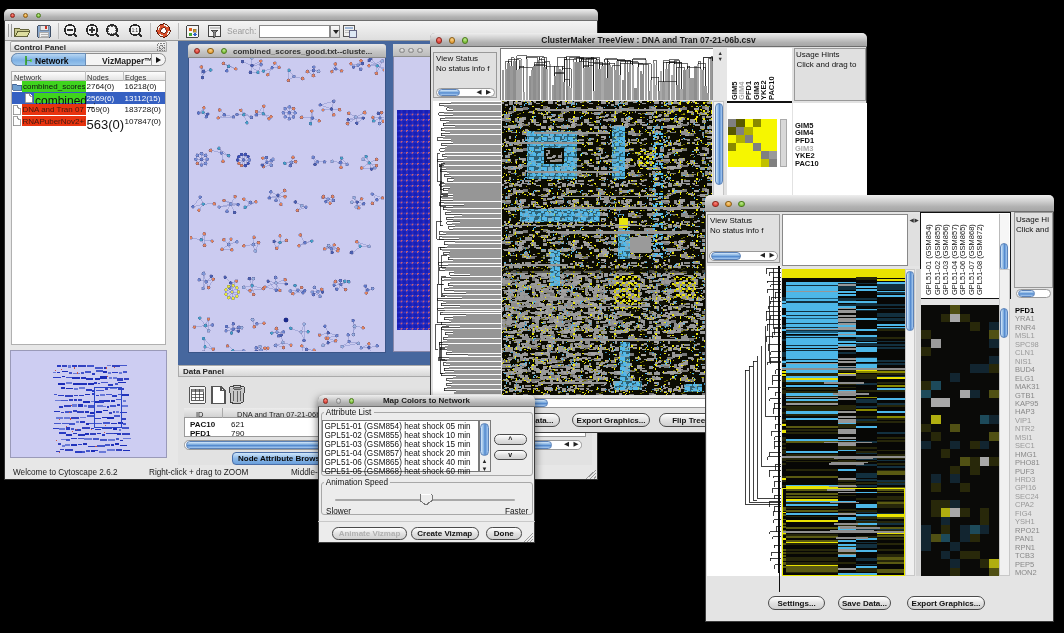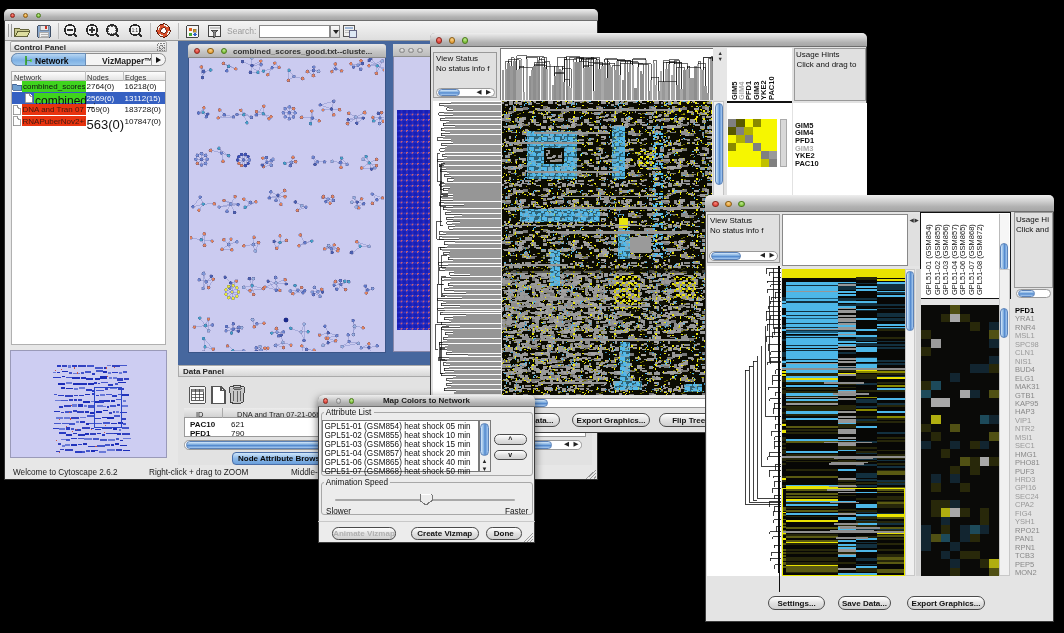--- a/index.html
+++ b/index.html
@@ -1233,20 +1233,21 @@
     <div style="left:232px;top:452px;width:100px;height:12.5px;background:linear-gradient(#cfe6fa,#8cb8e8 50%,#6aa0dc);border:1.2px solid #4a6ea8;border-radius:4px"></div>
     <div style="position:absolute;left:238px;top:454px;font-size:8px;color:#0a0a0a;font-weight:bold;width:92px;overflow:hidden;white-space:nowrap">Node Attribute Brows</div>
     <svg style="position:absolute;left:586px;top:470px" width="11" height="9" viewBox="0 0 11 9" shape-rendering="crispEdges">
       <path d="M10 0 L0 9 M10 3 L4 9 M10 6 L8 9" stroke="#999" stroke-width="1"></path>
     </svg>
     <div style="left:430px;top:33px;width:437px;height:400px;background:#e2e2e2;border:1px solid #3c3c3c;border-radius:5px 5px 0 0"></div>
     <div style="left:430px;top:33px;width:437px;height:14px;background:linear-gradient(#eee, #cfcfcf 40%, #b2b2b2 72%, #a6a6a6);border-bottom:1px solid #6e6e6e;border-radius:5px 5px 0 0"></div>
     <div style="position:absolute;left:435.9px;top:37.4px;width:6.2px;height:6.2px;border-radius:50%;background:radial-gradient(circle at 50% 28%, #f07a70 0 22%, #e2463c 60%);border:0.7px solid #8a2a20"></div>
     <div style="position:absolute;left:448.9px;top:37.4px;width:6.2px;height:6.2px;border-radius:50%;background:radial-gradient(circle at 50% 28%, #f4c878 0 22%, #e8a33d 60%);border:0.7px solid #8a5f18"></div>
     <div style="position:absolute;left:461.9px;top:37.4px;width:6.2px;height:6.2px;border-radius:50%;background:radial-gradient(circle at 50% 28%, #b0e080 0 22%, #82c33e 60%);border:0.7px solid #4a7a1a"></div>
+    <div style="position:absolute;left:430px;top:34.55px;width:437px;text-align:center;font-size:8.5px;font-weight:bold;color:#1a1a1a;white-space:nowrap;overflow:hidden">ClusterMaker TreeView : DNA and Tran 07-21-06b.csv</div>
     <div style="left:433px;top:52px;width:64px;height:46px;background:#e0e0e0;border:1px solid #999"></div>
     <div style="position:absolute;left:436px;top:54px;font-size:8px;color:#111;white-space:nowrap">View Status</div>
     <div style="position:absolute;left:436px;top:63.5px;font-size:8px;color:#111;width:58px;overflow:hidden;white-space:nowrap">No status info f</div>
     <div style="left:435.5px;top:87.5px;width:59px;height:9.5px;background:#fff;border:1px solid #999;border-radius:4.75px"></div>
     <div style="left:437.5px;top:88.5px;width:22px;height:7.5px;background:linear-gradient(#d5e8fa,#7aaade 45%,#4f86cc 55%,#a9ccf2);border:0.8px solid #5b82b8;border-radius:3.75px"></div>
     <div style="position:absolute;left:476.5px;top:87.65px;font-size:6.5px;color:#222;white-space:nowrap">◀</div>
     <div style="position:absolute;left:486px;top:87.65px;font-size:6.5px;color:#222;white-space:nowrap">▶</div>
     <div style="left:500px;top:48px;width:213px;height:52px;background:#fff;border:1px solid #777"></div>
     <svg style="position:absolute;left:500.5px;top:48.5px" width="212" height="51" viewBox="0 0 212 51" shape-rendering="crispEdges">
       <rect width="212" height="51" fill="#fff"></rect>
@@ -2867,35 +2868,35 @@
     <div style="position:absolute;left:348.7px;top:398.45px;width:5.6px;height:5.6px;border-radius:50%;background:radial-gradient(circle at 50% 28%, #b0e080 0 22%, #82c33e 60%);border:0.7px solid #4a7a1a"></div>
     <div style="position:absolute;left:318px;top:395.55px;width:217px;text-align:center;font-size:8px;font-weight:bold;color:#1a1a1a;white-space:nowrap;overflow:hidden">Map Colors to Network</div>
     <div style="left:320.5px;top:412px;width:212px;height:63.5px;border:1px solid #a8a8a8;border-radius:3px"></div>
     <div style="position:absolute;left:323.5px;top:408px;font-size:8.2px;color:#111;background:#ececec;white-space:nowrap">&nbsp;Attribute List&nbsp;</div>
     <div style="left:321.5px;top:419.5px;width:157px;height:52.5px;background:#fff;border:1px solid #7a7a7a"></div>
     <div style="position:absolute;left:324.5px;top:421.5px;font-size:8.2px;color:#111;width:152px;overflow:hidden;white-space:nowrap">GPL51-01 (GSM854) heat shock 05 min</div>
     <div style="position:absolute;left:324.5px;top:430.6px;font-size:8.2px;color:#111;width:152px;overflow:hidden;white-space:nowrap">GPL51-02 (GSM855) heat shock 10 min</div>
     <div style="position:absolute;left:324.5px;top:439.7px;font-size:8.2px;color:#111;width:152px;overflow:hidden;white-space:nowrap">GPL51-03 (GSM856) heat shock 15 min</div>
     <div style="position:absolute;left:324.5px;top:448.8px;font-size:8.2px;color:#111;width:152px;overflow:hidden;white-space:nowrap">GPL51-04 (GSM857) heat shock 20 min</div>
     <div style="position:absolute;left:324.5px;top:457.9px;font-size:8.2px;color:#111;width:152px;overflow:hidden;white-space:nowrap">GPL51-06 (GSM865) heat shock 40 min</div>
-    <div style="position:absolute;left:324.5px;top:467px;font-size:8.2px;color:#111;width:152px;overflow:hidden;white-space:nowrap">GPL51-07 (GSM868) heat shock 50 min</div>
+    <div style="position:absolute;left:324.5px;top:467px;font-size:8.2px;color:#111;width:152px;overflow:hidden;white-space:nowrap">GPL51-05 (GSM868) heat shock 60 min</div>
     <div style="left:478.5px;top:419.5px;width:12px;height:52.5px;background:#f0f0f0;border:1px solid #7a7a7a"></div>
     <div style="left:480px;top:423px;width:9px;height:33px;background:linear-gradient(90deg,#d5e8fa,#7aaade 45%,#4f86cc 55%,#a9ccf2);border:0.8px solid #5b82b8;border-radius:4.5px"></div>
     <div style="position:absolute;left:481.5px;top:458px;font-size:6px;color:#222;white-space:nowrap">▲</div>
     <div style="position:absolute;left:481.5px;top:465.5px;font-size:6px;color:#222;white-space:nowrap">▼</div>
     <div style="position:absolute;left:493.5px;top:434px;width:33.5px;height:10.5px;border:1.2px solid #4a4a4a;border-radius:5.25px;background:linear-gradient(#fff,#e2e2e2 50%,#d0d0d0);display:flex;align-items:center;justify-content:center;font-size:7px;font-weight:bold;color:#111;white-space:nowrap">^</div>
     <div style="position:absolute;left:493.5px;top:449.5px;width:33.5px;height:10.5px;border:1.2px solid #4a4a4a;border-radius:5.25px;background:linear-gradient(#fff,#e2e2e2 50%,#d0d0d0);display:flex;align-items:center;justify-content:center;font-size:7px;font-weight:bold;color:#111;white-space:nowrap">v</div>
     <div style="left:320.5px;top:481.5px;width:212px;height:33.5px;border:1px solid #a8a8a8;border-radius:3px"></div>
     <div style="position:absolute;left:323.5px;top:477.5px;font-size:8.2px;color:#111;background:#ececec;white-space:nowrap">&nbsp;Animation Speed&nbsp;</div>
     <div style="left:335px;top:498.5px;width:180px;height:2.5px;background:#a8a8a8;border-radius:2px"></div>
     <svg style="position:absolute;left:419px;top:492.5px" width="14" height="13" viewBox="0 0 14 13" shape-rendering="crispEdges">
       <path d="M2 1 h10 q1 0 1 1 v5.5 L7 12 L1 7.5 V2 q0-1 1-1 z" fill="#ececec" stroke="#777" stroke-width="1"></path>
       <path d="M2.2 1.8 h9.6" stroke="#fff" stroke-width="1.2"></path>
     </svg>
     <div style="position:absolute;left:326px;top:506.5px;font-size:8.2px;color:#111;white-space:nowrap">Slower</div>
     <div style="position:absolute;left:505px;top:506.5px;font-size:8.2px;color:#111;white-space:nowrap">Faster</div>
     <div style="left:318px;top:520.5px;width:217px;height:1px;background:#c8c8c8"></div>
-    <div style="position:absolute;left:332px;top:527px;width:64px;height:12.5px;border:1.2px solid #4a4a4a;border-radius:6.25px;background:linear-gradient(#fff,#e2e2e2 50%,#d0d0d0);display:flex;align-items:center;justify-content:center;font-size:8px;font-weight:bold;color:#b0b0b0;white-space:nowrap">Animate Vizmap</div>
+    <div style="position:absolute;left:332px;top:527px;width:75px;height:12.5px;border:1.2px solid #4a4a4a;border-radius:6.25px;background:linear-gradient(#fff,#e2e2e2 50%,#d0d0d0);display:flex;align-items:center;justify-content:center;font-size:8px;font-weight:bold;color:#b0b0b0;white-space:nowrap">Animate Vizmap</div>
     <div style="position:absolute;left:411px;top:527px;width:67.5px;height:12.5px;border:1.2px solid #4a4a4a;border-radius:6.25px;background:linear-gradient(#fff,#e2e2e2 50%,#d0d0d0);display:flex;align-items:center;justify-content:center;font-size:8px;font-weight:bold;color:#111;white-space:nowrap">Create Vizmap</div>
     <div style="position:absolute;left:486px;top:527px;width:35.5px;height:12.5px;border:1.2px solid #4a4a4a;border-radius:6.25px;background:linear-gradient(#fff,#e2e2e2 50%,#d0d0d0);display:flex;align-items:center;justify-content:center;font-size:8px;font-weight:bold;color:#111;white-space:nowrap">Done</div>
     <svg style="position:absolute;left:524px;top:533px" width="10" height="9" viewBox="0 0 10 9" shape-rendering="crispEdges">
       <path d="M9 0 L0 9 M9 3 L3 9 M9 6 L6 9" stroke="#999" stroke-width="1"></path>
     </svg>
   </div>
 </body></html>

